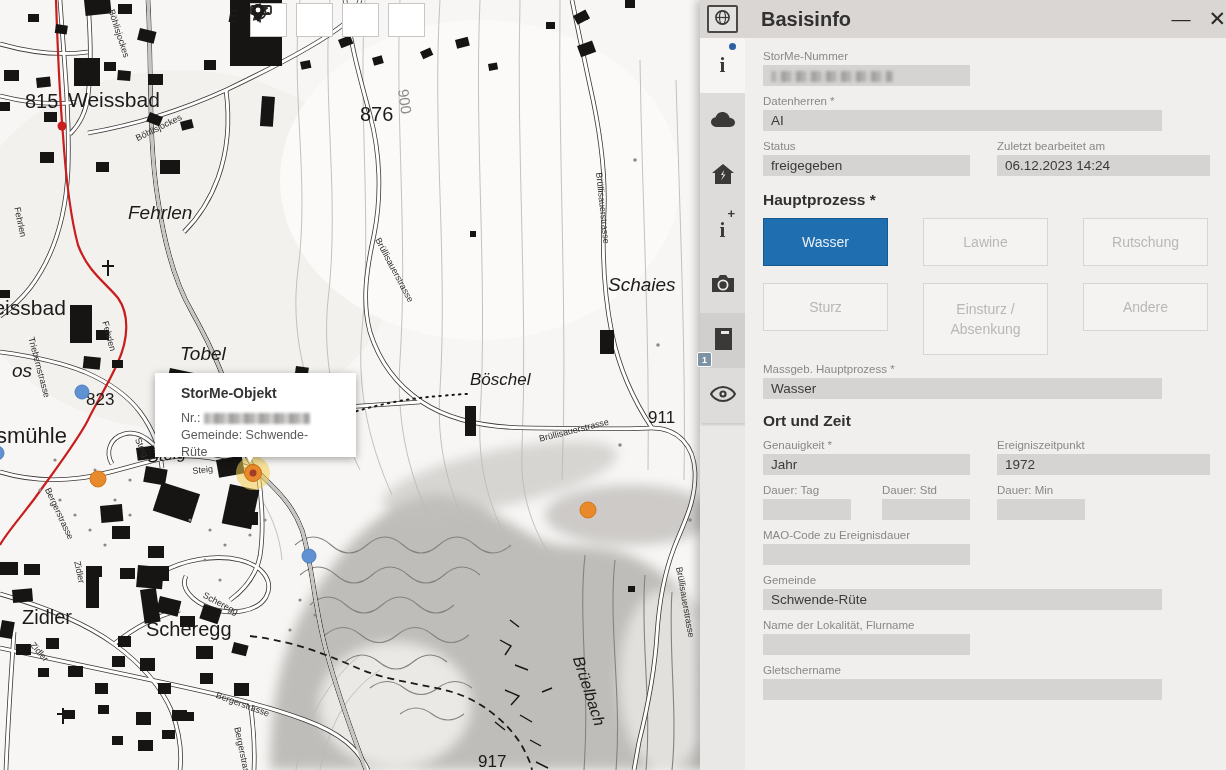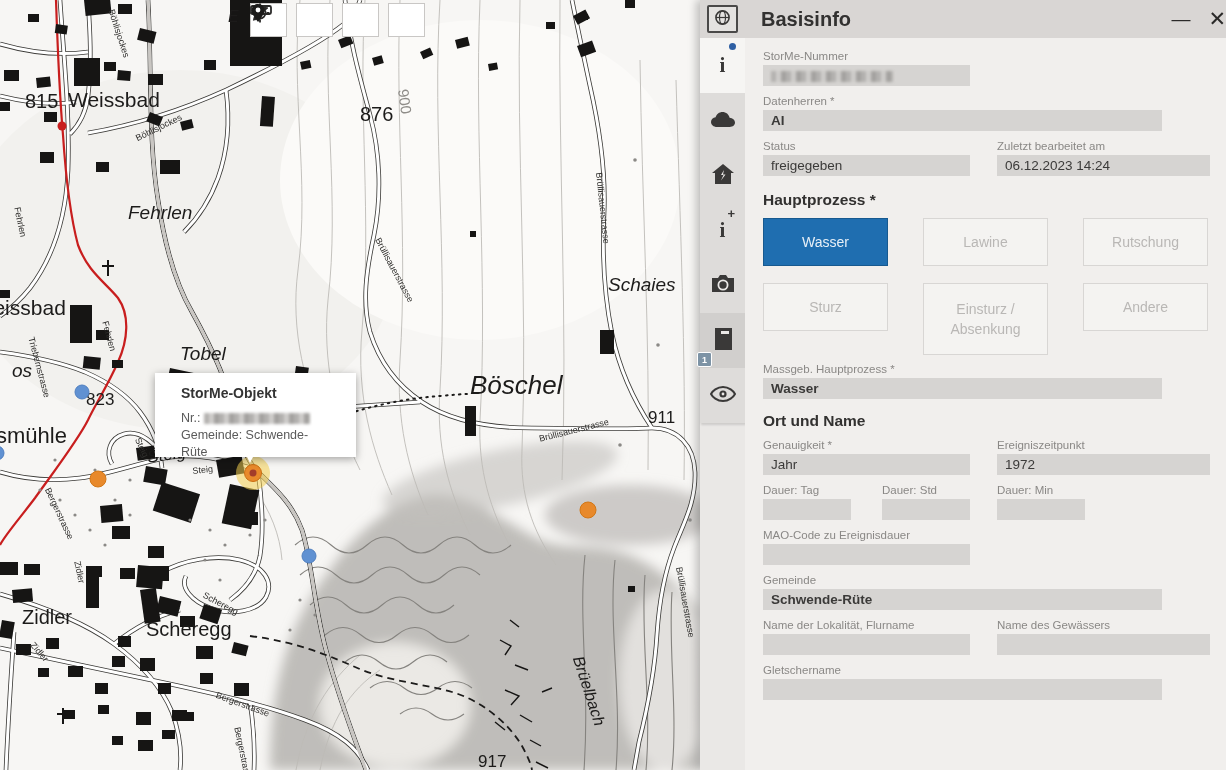--- a/index.html
+++ b/index.html
@@ -65,21 +65,21 @@
     border:1px solid #fff;border-radius:2px;color:#fff;font-size:9px;font-weight:bold;
     display:flex;align-items:center;justify-content:center;}
 
   
   .form{position:absolute;left:45px;top:38px;width:481px;height:732px;background:#f1efed;
     padding:12px 16px 0 18px;box-sizing:border-box;overflow:hidden;}
   .fld{margin-bottom:9px;}
   .flabel{font-size:11.5px;color:#8a8886;margin-bottom:3px;}
   .finput{background:#d6d4d2;height:21px;font-size:13.5px;color:#3b3a39;padding:1px 8px 0;
     box-sizing:border-box;line-height:20px;cursor:text;}
-  .w-full{width:399px;font-weight:bold;} .w-half{width:207px;} .w-half2{width:213px;} .w-small{width:88px;}
+  .w-full{width:399px;} .w-half{width:207px;} .w-half2{width:213px;} .w-small{width:88px;}
   .row{display:flex;}
   .heading{font-size:15.5px;font-weight:bold;color:#323130;margin:13px 0 9px;}
   .proc-grid{display:flex;gap:35px;margin-bottom:4px;align-items:flex-start;}
   .proc-col{display:flex;flex-direction:column;gap:17px;width:125px;}
   .proc-btn{width:125px;min-height:48px;background:#f4f3f1;border:1px solid #d8d6d4;color:#b9b7b5;
     font-size:14px;display:flex;align-items:center;justify-content:center;text-align:center;
     box-sizing:border-box;cursor:pointer;padding:4px 10px;line-height:20px;}
   .proc-btn.selected{background:#1f6eb0;border-color:#17598f;color:#e8f0f7;}
   .proc-btn.tall{min-height:72px;}
 </style>
@@ -336,21 +336,21 @@
     <div class="mlbl ml-elev" style="left:25px;top:90px;font-size:20px;">815</div>
     <div class="mlbl ml-place" style="left:68px;top:88px;font-size:21px;">Weissbad</div>
     <div class="mlbl ml-area" style="left:128px;top:202px;font-size:19px;">Fehrlen</div>
     <div class="mlbl ml-place" style="left:-26px;top:296px;font-size:21px;">Weissbad</div>
     <div class="mlbl ml-area" style="left:0px;top:360px;font-size:19px;padding-left:12px;">os</div>
     <div class="mlbl ml-place" style="left:-4px;top:423px;font-size:22px;">smühle</div>
     <div class="mlbl ml-elev" style="left:86px;top:390px;font-size:17px;">823</div>
     <div class="mlbl ml-area" style="left:180px;top:343px;font-size:19px;">Tobel</div>
     <div class="mlbl ml-elev" style="left:360px;top:103px;font-size:20px;">876</div>
     <div class="mlbl ml-contour" style="left:412px;top:88px;font-size:15px;transform:rotate(83deg);">900</div>
-    <div class="mlbl ml-area" style="left:470px;top:370px;font-size:26px;">Böschel</div>
+    <div class="mlbl ml-area" style="left:470px;top:370px;font-size:17px;">Böschel</div>
     <div class="mlbl ml-area" style="left:608px;top:274px;font-size:19px;">Schaies</div>
     <div class="mlbl ml-elev" style="left:648px;top:408px;font-size:17px;text-align:right;">911</div>
     <div class="mlbl ml-area" style="left:146px;top:448px;font-size:17px;transform:rotate(-8deg);">Steig</div>
     <div class="mlbl ml-street" style="left:192px;top:466px;transform:rotate(-6deg);">Steig</div>
     <div class="mlbl ml-place" style="left:22px;top:606px;font-size:20px;">Zidler</div>
     <div class="mlbl ml-place" style="left:146px;top:618px;font-size:20px;">Scheregg</div>
     <div class="mlbl ml-area" style="left:586px;top:654px;font-size:16px;transform:rotate(72deg);">Brüelbach</div>
     <div class="mlbl ml-elev" style="left:478px;top:752px;font-size:17px;">917</div>
     <div class="mlbl ml-street" style="left:604px;top:172px;transform:rotate(84deg);">Brüllisauerstrasse</div>
     <div class="mlbl ml-street" style="left:382px;top:236px;transform:rotate(62deg);">Brüllisauerstrasse</div>
@@ -520,21 +520,21 @@
           <button class="proc-btn">Rutschung</button>
           <button class="proc-btn">Andere</button>
         </div>
       </div>
 
       <div class="fld" style="margin-top:8px;">
         <div class="flabel">Massgeb. Hauptprozess *</div>
         <div class="finput w-full">Wasser</div>
       </div>
 
-      <div class="heading">Ort und Name</div>
+      <div class="heading">Ort und Zeit</div>
 
       <div class="row" style="gap:27px;">
         <div class="fld">
           <div class="flabel">Genauigkeit *</div>
           <div class="finput w-half">Jahr</div>
         </div>
         <div class="fld">
           <div class="flabel">Ereigniszeitpunkt</div>
           <div class="finput w-half2">1972</div>
         </div>
@@ -563,24 +563,20 @@
       <div class="fld">
         <div class="flabel">Gemeinde</div>
         <div class="finput w-full">Schwende-Rüte</div>
       </div>
 
       <div class="row" style="gap:27px;">
         <div class="fld">
           <div class="flabel">Name der Lokalität, Flurname</div>
           <div class="finput w-half"></div>
         </div>
-        <div class="fld">
-          <div class="flabel">Name des Gewässers</div>
-          <div class="finput w-half2"></div>
-        </div>
       </div>
 
       <div class="fld">
         <div class="flabel">Gletschername</div>
         <div class="finput w-full"></div>
       </div>
 
     </div>
   </div>
 </div>

